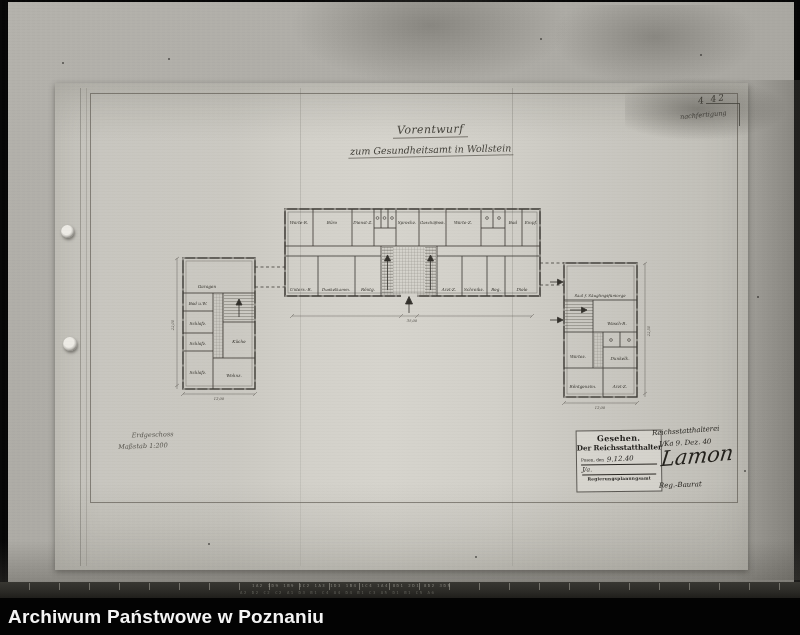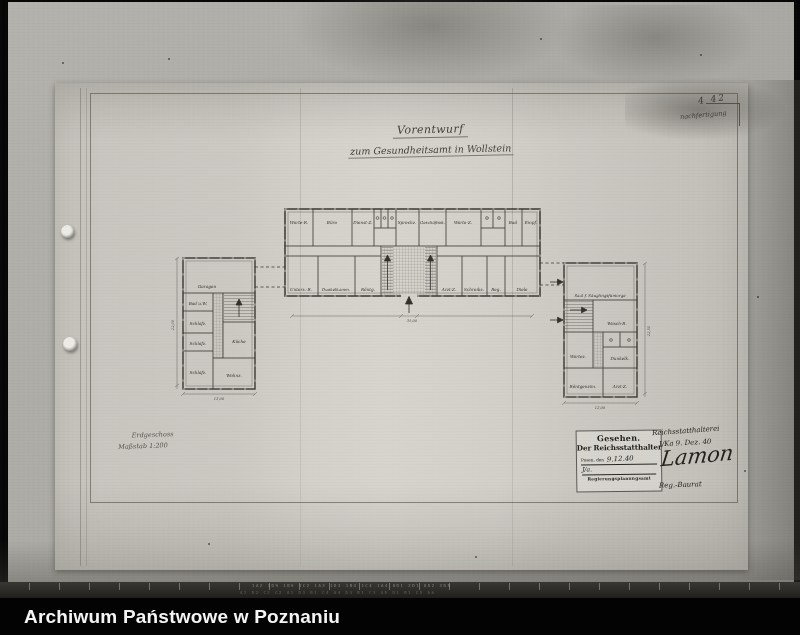--- a/index.html
+++ b/index.html
@@ -63,21 +63,21 @@
   .sig-name{left:661px;top:444px;font-size:21px;transform:rotate(-5deg) skewX(-12deg);color:#23211c;}
   .sig3{left:659px;top:481px;font-size:7px;transform:rotate(-2deg);}
   
   .strip{left:0;top:582px;width:800px;height:16px;background:linear-gradient(180deg,#383732 0,#2b2a26 60%,#1f1e1b 100%);}
   .ticks{left:0;top:1px;width:800px;height:7px;
      background:repeating-linear-gradient(90deg,transparent 0 29px,rgba(175,173,164,.5) 29px 30px);}
   .codes{font-family:"DejaVu Sans Mono",monospace;font-size:4px;letter-spacing:1.5px;white-space:nowrap;}
   .codes1{left:252px;top:1px;color:rgba(195,193,184,.55);}
   .codes2{left:240px;top:8px;color:rgba(165,163,154,.45);}
   .footer{left:0;top:598px;width:800px;height:37px;background:#030303;display:flex;align-items:center;}
-  .footer-label{color:#f4f4f4;font-size:19px;font-weight:bold;letter-spacing:.2px;padding-left:24px;}
+  .footer-label{color:#f4f4f4;font-size:19px;font-weight:bold;letter-spacing:.2px;padding-left:8px;}
   svg{position:absolute;left:0;top:0;}
   svg text{font-family:"DejaVu Serif",serif;font-style:italic;fill:#34322c;}
   .rl{font-size:4.2px;text-anchor:middle;}
   .rl-sm{font-size:4px;text-anchor:middle;}
   .dim{font-size:3.6px;text-anchor:middle;fill:#4a4740;}
 </style>
 </head>
 <body>
 
 <div class="stage">

